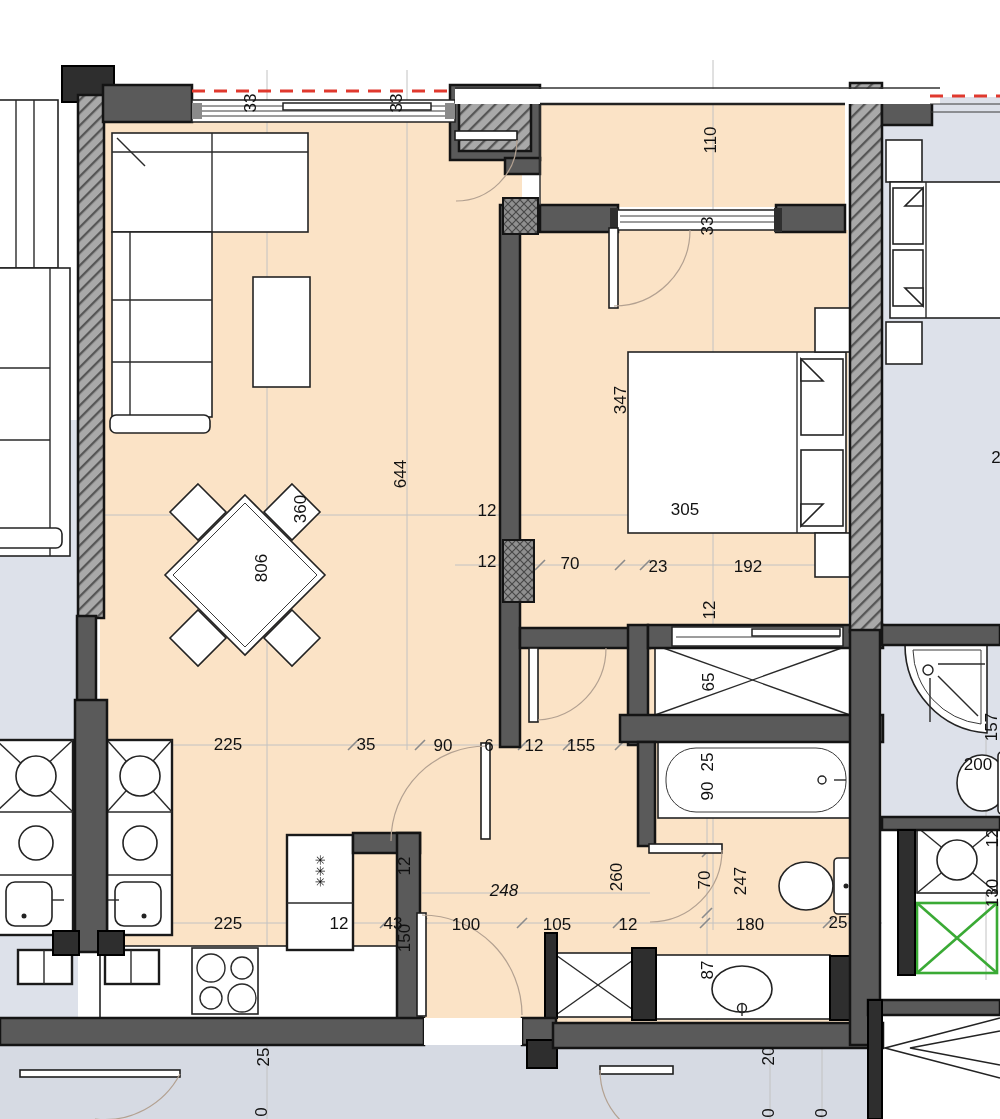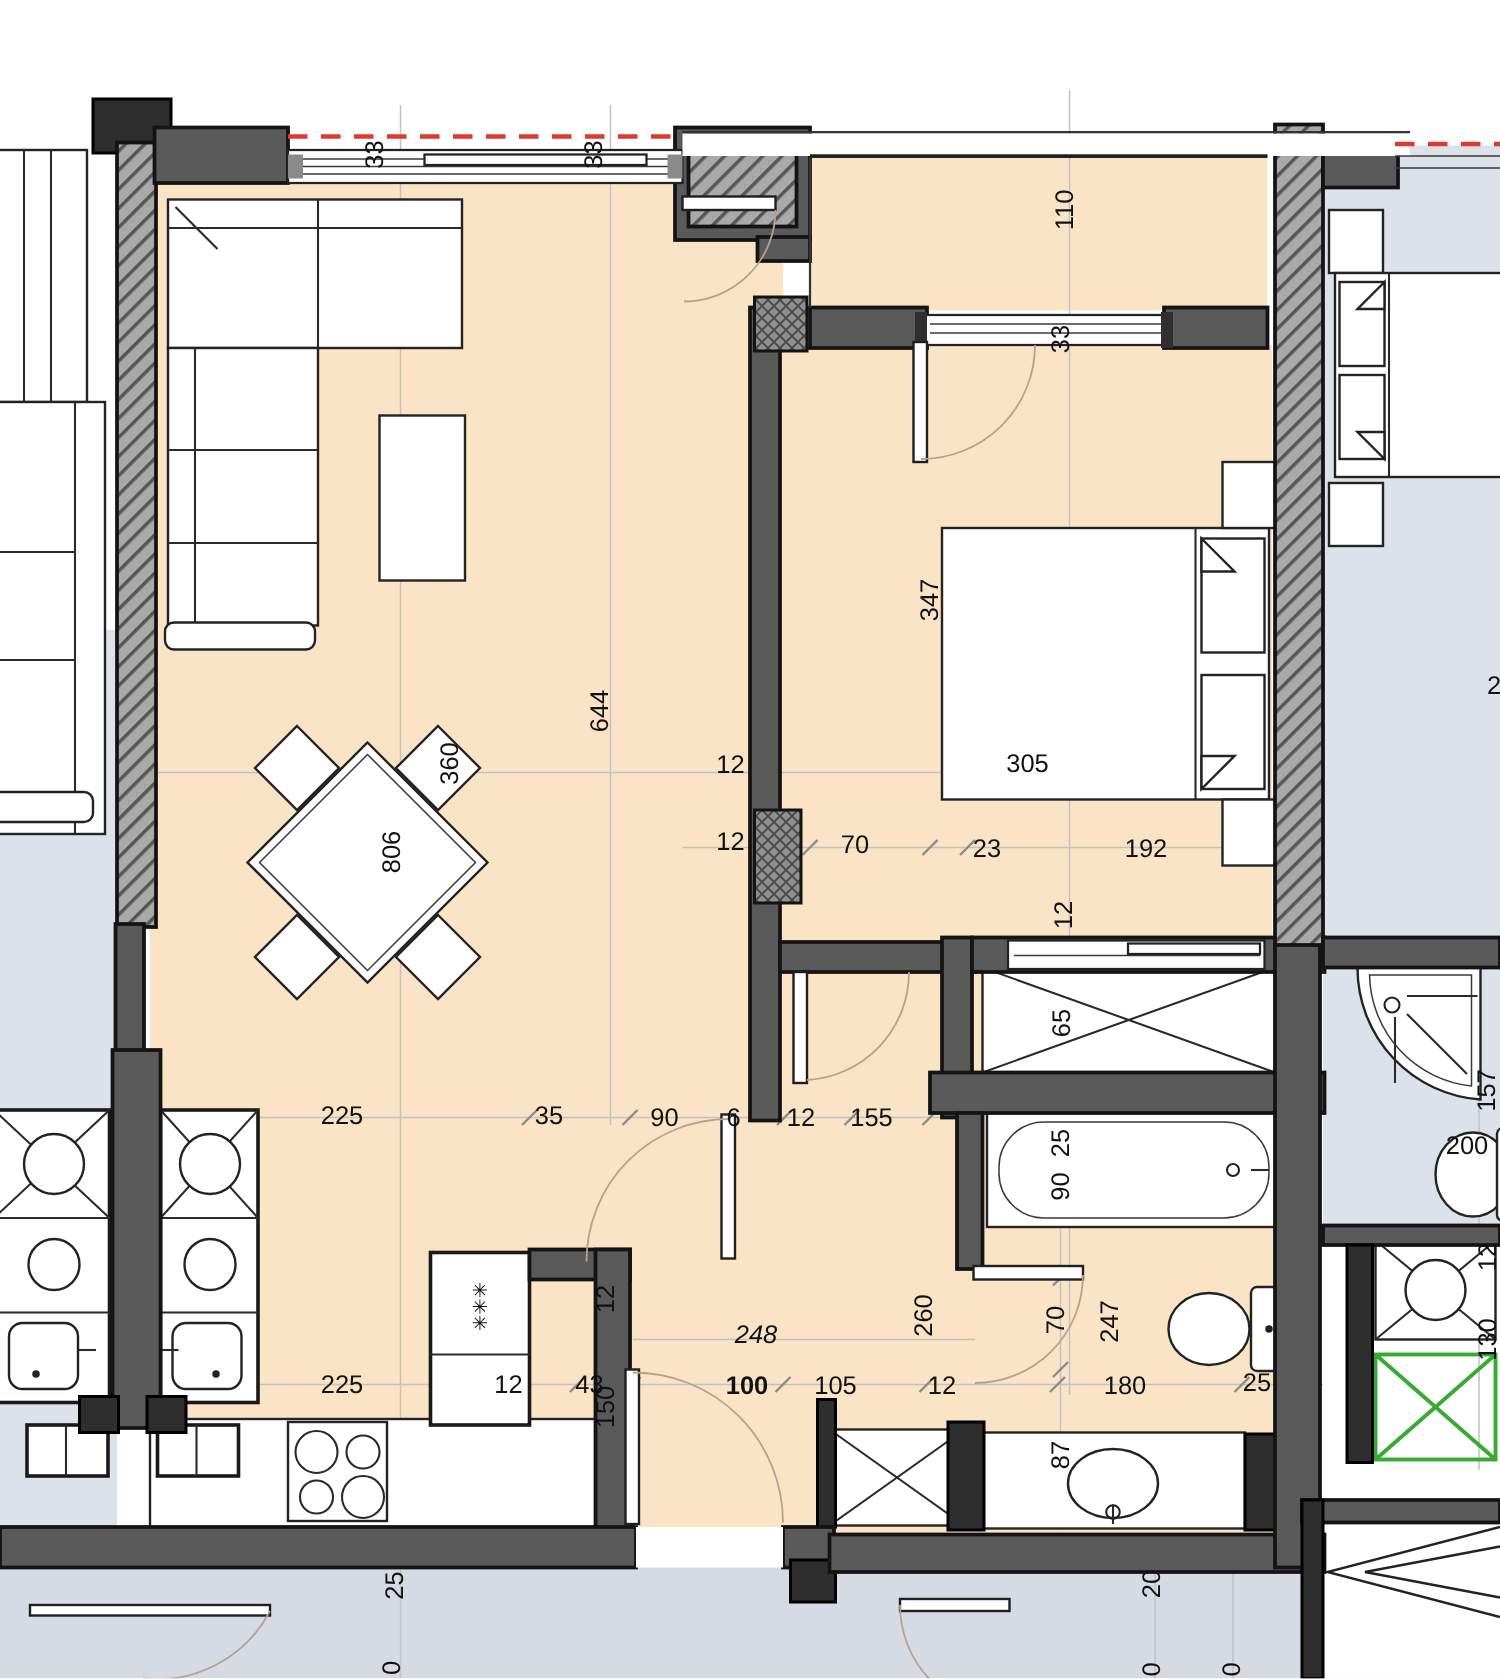--- a/index.html
+++ b/index.html
@@ -321,40 +321,40 @@
       <span class="dim-label" style="left: 707px; top: 226px; transform: translate(-50%, -50%) rotate(-90deg);">33</span>
       <span class="dim-label" style="left: 620px; top: 400px; transform: translate(-50%, -50%) rotate(-90deg);">347</span>
       <span class="dim-label" style="left: 685px; top: 509px; transform: translate(-50%, -50%);">305</span>
       <span class="dim-label" style="left: 400px; top: 474px; transform: translate(-50%, -50%) rotate(-90deg);">644</span>
       <span class="dim-label" style="left: 300px; top: 509px; transform: translate(-50%, -50%) rotate(-90deg);">360</span>
       <span class="dim-label" style="left: 261px; top: 568px; transform: translate(-50%, -50%) rotate(-90deg);">806</span>
       <span class="dim-label" style="left: 487px; top: 510px; transform: translate(-50%, -50%);">12</span>
       <span class="dim-label" style="left: 487px; top: 561px; transform: translate(-50%, -50%);">12</span>
       <span class="dim-label" style="left: 570px; top: 563px; transform: translate(-50%, -50%);">70</span>
       <span class="dim-label" style="left: 658px; top: 566px; transform: translate(-50%, -50%);">23</span>
-      <span class="dim-label" style="left: 748px; top: 566px; transform: translate(-50%, -50%); margin-left: 16px;">192</span>
+      <span class="dim-label" style="left: 748px; top: 566px; transform: translate(-50%, -50%);">192</span>
       <span class="dim-label" style="left: 709px; top: 610px; transform: translate(-50%, -50%) rotate(-90deg);">12</span>
       <span class="dim-label" style="left: 228px; top: 744px; transform: translate(-50%, -50%);">225</span>
       <span class="dim-label" style="left: 366px; top: 744px; transform: translate(-50%, -50%);">35</span>
       <span class="dim-label" style="left: 443px; top: 745px; transform: translate(-50%, -50%);">90</span>
       <span class="dim-label" style="left: 489px; top: 745px; transform: translate(-50%, -50%);">6</span>
       <span class="dim-label" style="left: 534px; top: 745px; transform: translate(-50%, -50%);">12</span>
       <span class="dim-label" style="left: 581px; top: 745px; transform: translate(-50%, -50%);">155</span>
       <span class="dim-label" style="left: 708px; top: 682px; transform: translate(-50%, -50%) rotate(-90deg);">65</span>
       <span class="dim-label" style="left: 707px; top: 762px; transform: translate(-50%, -50%) rotate(-90deg);">25</span>
       <span class="dim-label" style="left: 707px; top: 791px; transform: translate(-50%, -50%) rotate(-90deg);">90</span>
       <span class="dim-label" style="left: 991px; top: 727px; transform: translate(-50%, -50%) rotate(-90deg);">157</span>
       <span class="dim-label" style="left: 978px; top: 764px; transform: translate(-50%, -50%);">200</span>
       <span class="dim-label" style="left: 992px; top: 838px; transform: translate(-50%, -50%) rotate(-90deg);">12</span>
       <span class="dim-label" style="left: 992px; top: 893px; transform: translate(-50%, -50%) rotate(-90deg);">130</span>
       <span class="dim-label" style="left: 228px; top: 923px; transform: translate(-50%, -50%);">225</span>
       <span class="dim-label" style="left: 339px; top: 923px; transform: translate(-50%, -50%);">12</span>
       <span class="dim-label" style="left: 393px; top: 923px; transform: translate(-50%, -50%);">43</span>
       <span class="dim-label" style="left: 404px; top: 938px; transform: translate(-50%, -50%) rotate(-90deg);">150</span>
-      <span class="dim-label" style="left: 498px; top: 924px; transform: translate(-50%, -50%); font-weight: bold;">100</span>
+      <span class="dim-label" style="left: 466px; top: 924px; transform: translate(-50%, -50%);">100</span>
       <span class="dim-label" style="left: 557px; top: 924px; transform: translate(-50%, -50%);">105</span>
       <span class="dim-label" style="left: 628px; top: 924px; transform: translate(-50%, -50%);">12</span>
       <span class="dim-label" style="left: 750px; top: 924px; transform: translate(-50%, -50%);">180</span>
       <span class="dim-label" style="left: 838px; top: 922px; transform: translate(-50%, -50%);">25</span>
       <span class="dim-label" style="left: 504px; top: 890px; transform: translate(-50%, -50%); font-style: italic;">248</span>
       <span class="dim-label" style="left: 616px; top: 877px; transform: translate(-50%, -50%) rotate(-90deg);">260</span>
       <span class="dim-label" style="left: 404px; top: 866px; transform: translate(-50%, -50%) rotate(-90deg);">12</span>
       <span class="dim-label" style="left: 704px; top: 880px; transform: translate(-50%, -50%) rotate(-90deg);">70</span>
       <span class="dim-label" style="left: 740px; top: 881px; transform: translate(-50%, -50%) rotate(-90deg);">247</span>
       <span class="dim-label" style="left: 707px; top: 970px; transform: translate(-50%, -50%) rotate(-90deg);">87</span>

